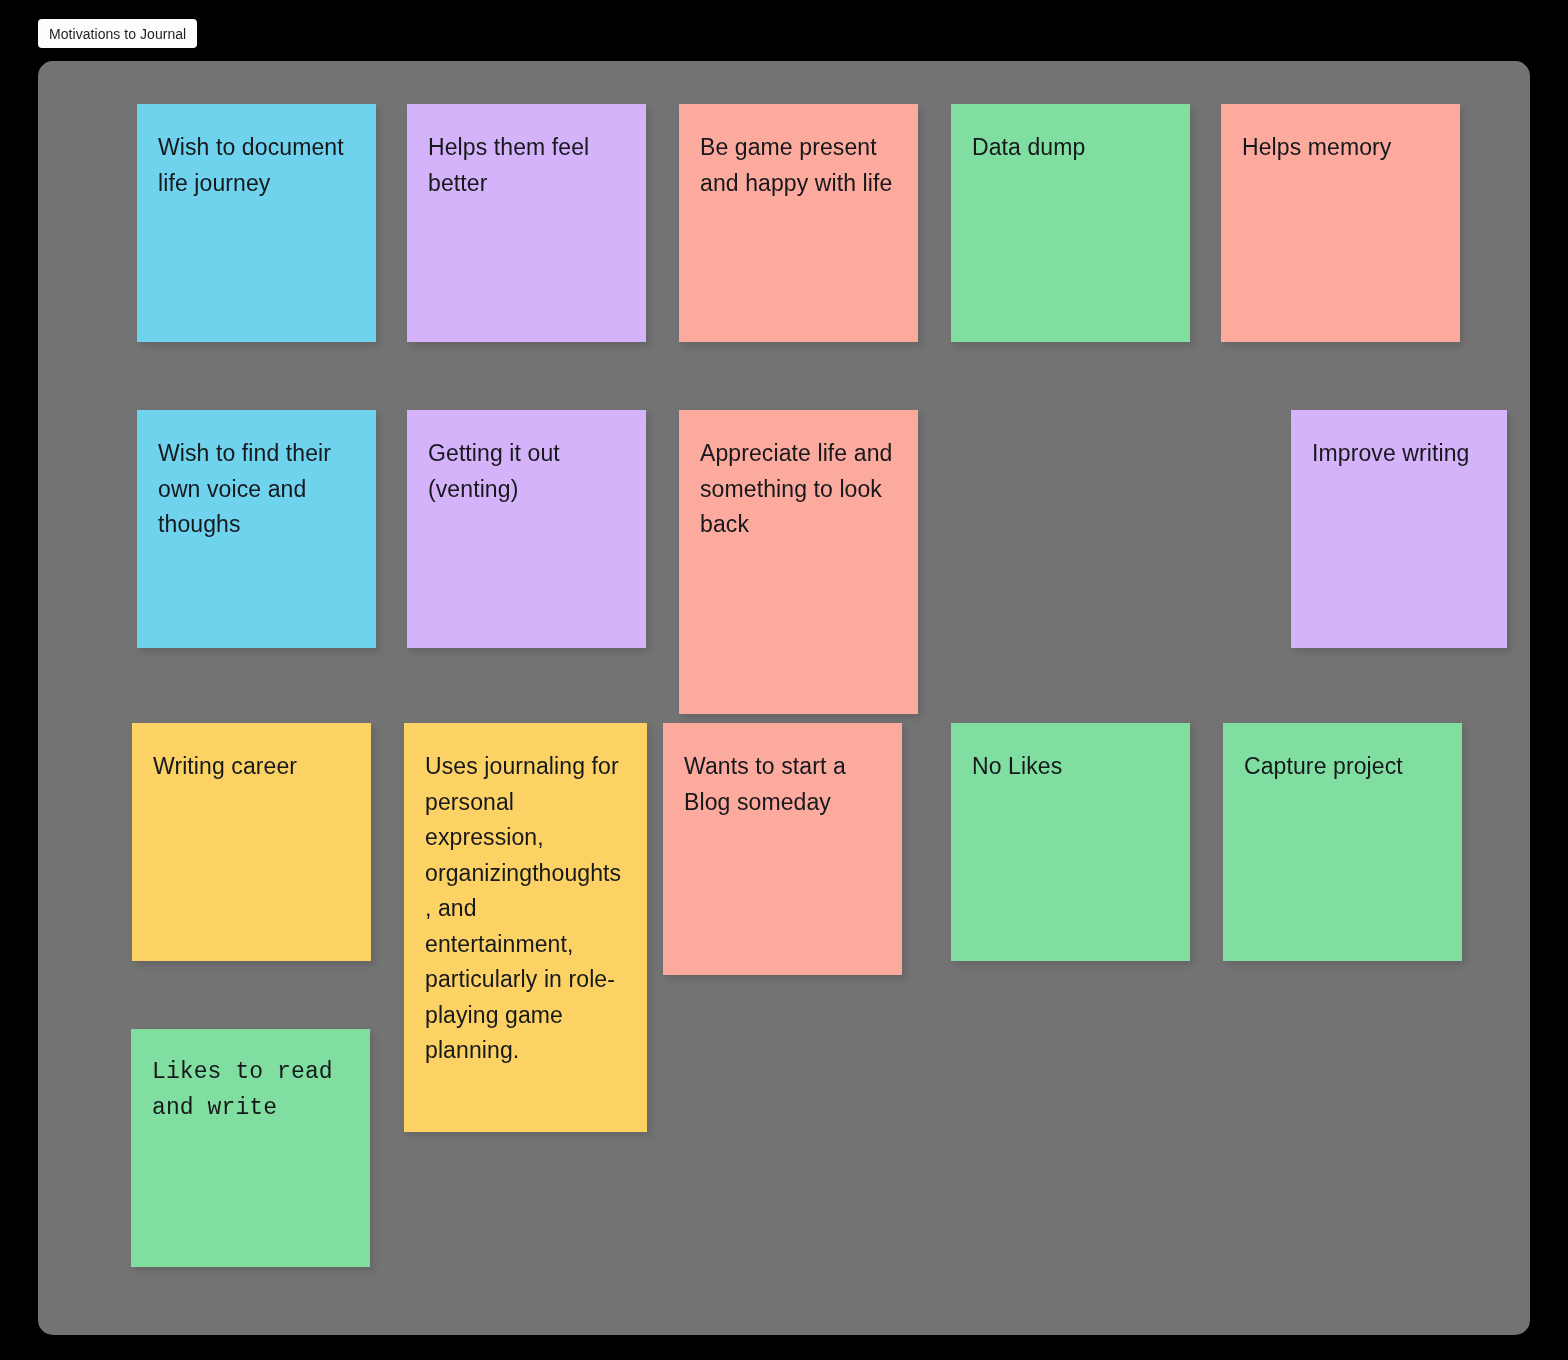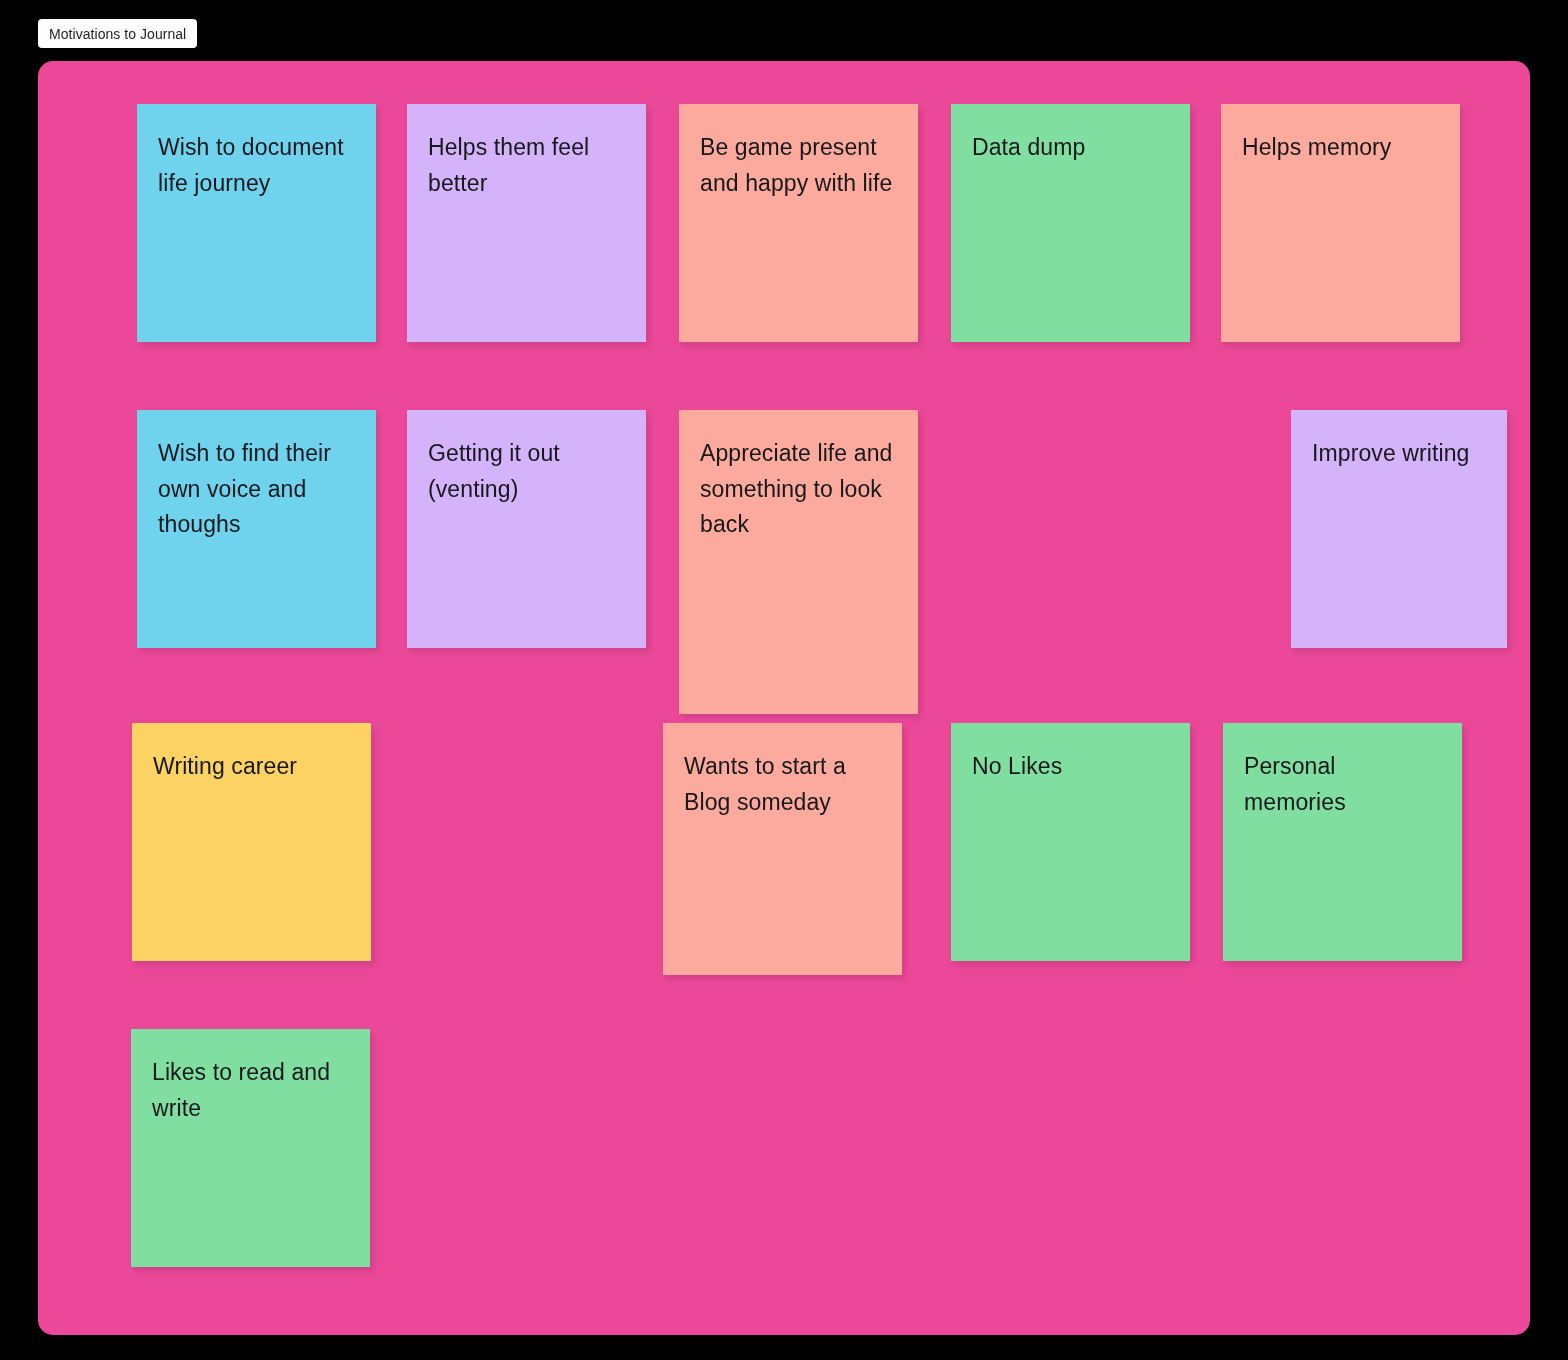--- a/index.html
+++ b/index.html
@@ -43,21 +43,21 @@
     letter-spacing: 0.05px;
   }
 
   
   .board {
     position: absolute;
     left: 38px;
     top: 45px;
     width: 1492px;
     height: 1274px;
-    background: #ec4899;
+    background: #737373;
     border-radius: 15px;
     overflow: hidden;
   }
 
   
   .notes-layer {
     position: absolute;
     left: 0;
     top: 0;
     width: 1492px;
@@ -117,28 +117,31 @@
         </div>
         <div class="note" style="left: 641px; top: 349px; width: 239px; height: 304px; background: rgb(252, 170, 157);">
           <span class="note-text">Appreciate life and something to look back</span>
         </div>
         <div class="note" style="left: 1253px; top: 349px; width: 216px; height: 238px; background: rgb(212, 179, 251);">
           <span class="note-text">Improve writing</span>
         </div>
         <div class="note" style="left: 94px; top: 662px; width: 239px; height: 238px; background: rgb(252, 210, 100);">
           <span class="note-text">Writing career</span>
         </div>
+        <div class="note" style="left: 366px; top: 662px; width: 243px; height: 409px; background: rgb(252, 210, 100);">
+          <span class="note-text">Uses journaling for personal expression, organizingthoughts, and entertainment, particularly in role-playing game planning.</span>
+        </div>
         <div class="note" style="left: 625px; top: 662px; width: 239px; height: 252px; background: rgb(252, 170, 157);">
           <span class="note-text">Wants to start a Blog someday</span>
         </div>
         <div class="note" style="left: 913px; top: 662px; width: 239px; height: 238px; background: rgb(128, 223, 160);">
           <span class="note-text">No Likes</span>
         </div>
         <div class="note" style="left: 1185px; top: 662px; width: 239px; height: 238px; background: rgb(128, 223, 160);">
-          <span class="note-text">Personal memories</span>
+          <span class="note-text">Capture project</span>
         </div>
-        <div class="note" style="left: 93px; top: 968px; width: 239px; height: 238px; background: rgb(128, 223, 160);">
+        <div class="note" style="left: 93px; top: 968px; width: 239px; height: 238px; background: rgb(128, 223, 160); font-family: Liberation Mono, monospace;">
           <span class="note-text">Likes to read and write</span>
         </div>
       </div>
   </div>
 
 </div>
 
 </body></html>

